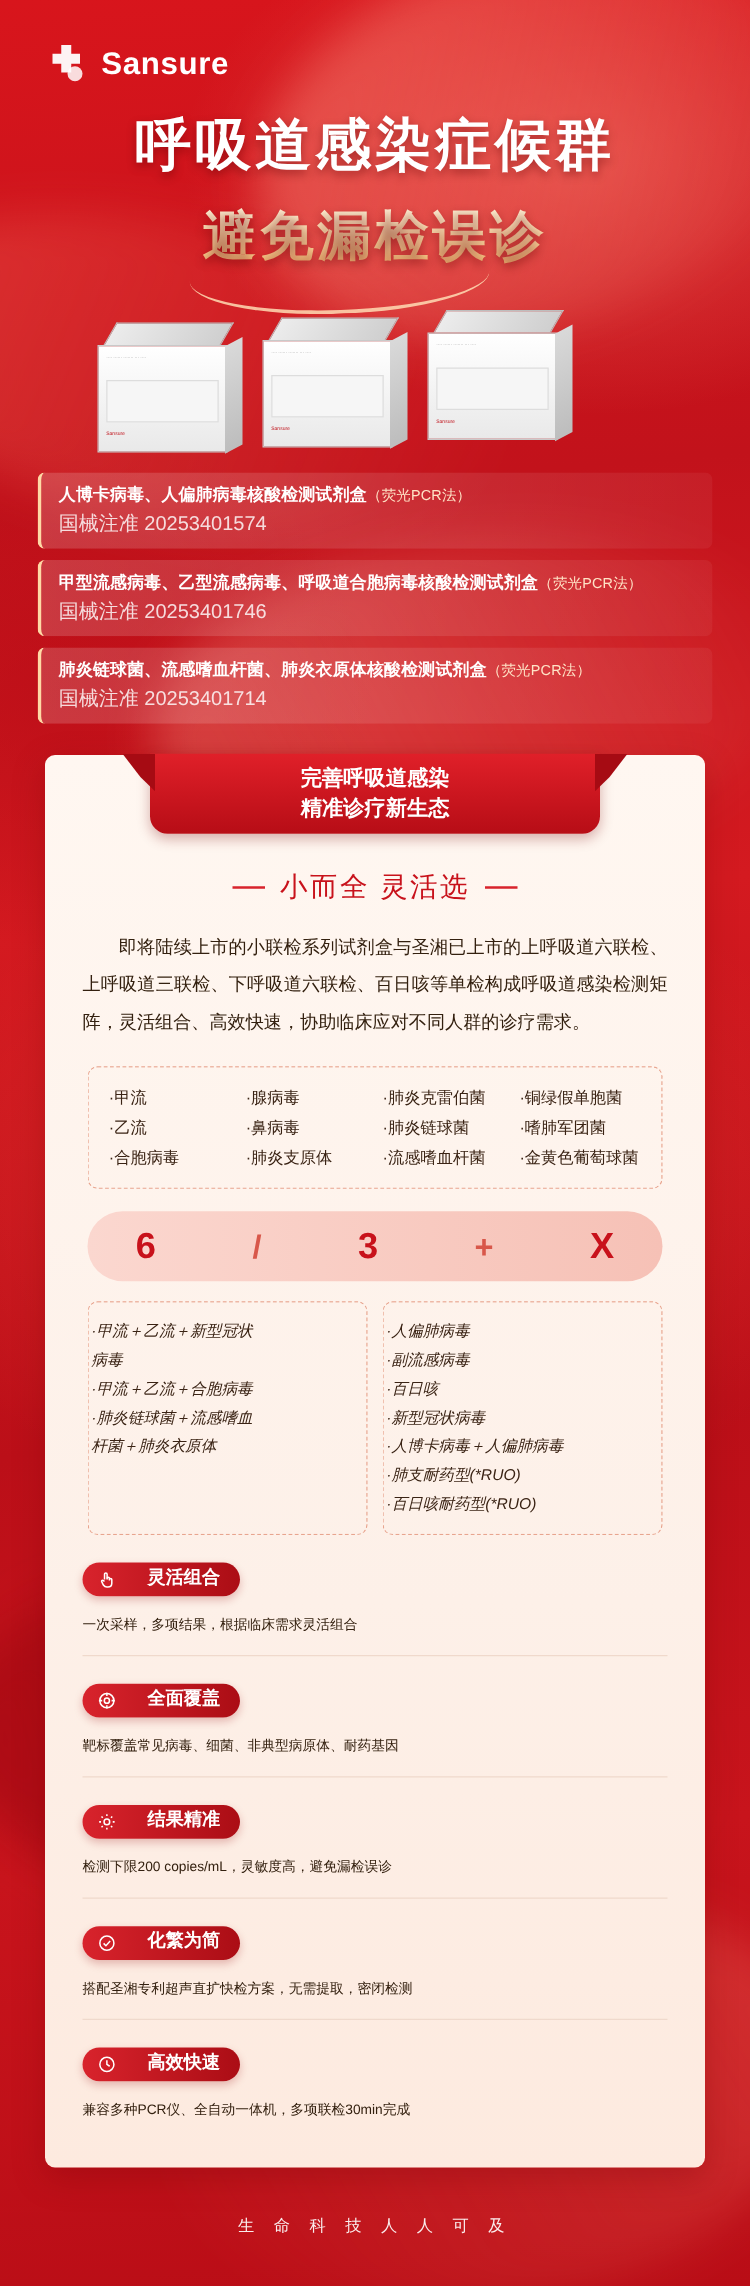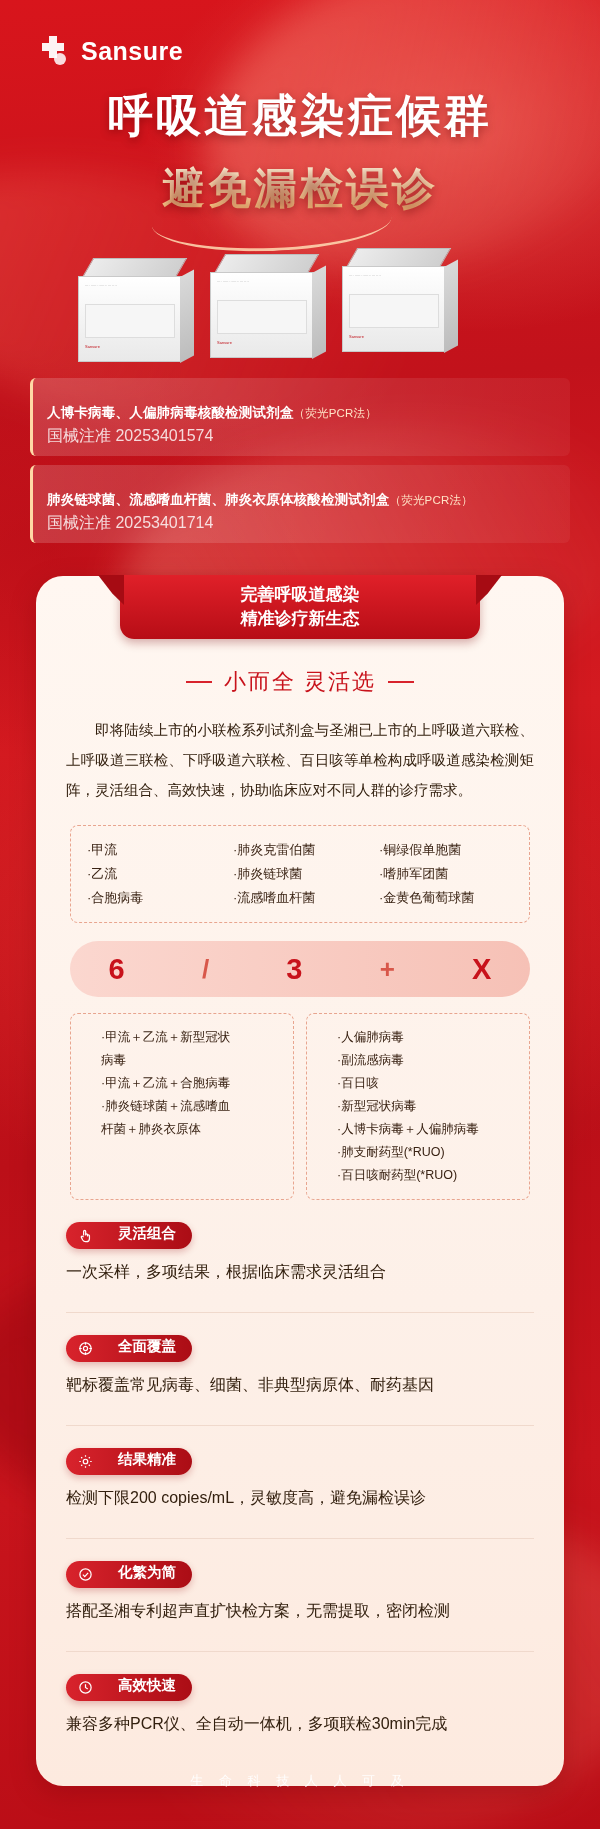--- a/index.html
+++ b/index.html
@@ -92,32 +92,32 @@
     margin-top: 4px; height: 34px; border: 1px solid #ddd; background: #f6f6f6;
   }
   .pbox .bmark { margin-top: 6px; font-size: 4px; color: #c0121a; }
 
   
   .prodlist { position: absolute; left: 30px; top: 378px; width: 540px; }
   .prod {
     background: linear-gradient(90deg, rgba(255,255,255,.17), rgba(255,255,255,.05));
     border-radius: 6px;
     border-left: 3px solid #ffd9a6;
-    padding: 26px 12px 9px 14px;
+    padding: 9px 12px 9px 14px;
     margin-bottom: 9px;
   }
   .prod .pname { color: #fff; font-size: 13.5px; font-weight: bold; letter-spacing: .2px; }
   .prod .pname .method { font-weight: normal; font-size: 11.5px; color: #ffe3c6; }
   .prod .pcode { color: rgba(255,255,255,.82); font-size: 16px; margin-top: 4px; }
 
   
   .card {
-    position: absolute; left: 36px; top: 576px; width: 528px;
+    position: absolute; left: 36px; top: 604px; width: 528px;
     background: linear-gradient(180deg,#fff7f1 0%, #fdf0e8 60%, #fdeadf 100%);
-    border-radius: 27px;
+    border-radius: 8px;
     box-shadow: 0 8px 26px rgba(110,0,6,.28);
     padding-bottom: 22px;
   }
   .ribbon {
     position: relative; width: 360px; margin: -1px auto 0; height: 64px;
     background: linear-gradient(180deg,#e02029,#b70d16);
     border-radius: 0 0 14px 14px;
     display: flex; flex-direction: column; align-items: center; justify-content: center;
     color: #fff; font-size: 17px; font-weight: bold; line-height: 24px;
     box-shadow: 0 4px 10px rgba(120,0,6,.3);
@@ -153,38 +153,38 @@
     margin: 18px 34px 0; height: 56px;
     background: linear-gradient(90deg,#fbd7cf,#f6c1b6);
     border-radius: 28px;
     display: flex; align-items: center; justify-content: space-around;
     color: #c8121b; font-size: 29px; font-weight: bold;
   }
   .formula .op { color: #d8574a; font-size: 26px; }
 
   .twocol { margin: 16px 34px 0; display: flex; gap: 12px; }
   .twocol .col {
-    flex: 1; border: 1px dashed #e8a58f; border-radius: 8px; padding: 12px 10px 12px 30px;
+    flex: 1; border: 1px dashed #e8a58f; border-radius: 8px; padding: 12px 10px 12px 2px; font-style: italic;
   }
   .twocol .col div { color: #3a2314; font-size: 12.5px; line-height: 23px; }
 
   
   .feat { margin: 22px 30px 0; }
   .feat:first-of-type { margin-top: 26px; }
   .feat .pill {
     display: inline-flex; align-items: flex-end; gap: 25px;
     background: linear-gradient(90deg,#d8232c,#ab0d15);
     color: #fff; font-size: 14.5px; font-weight: bold;
     border-radius: 16px; padding: 2px 16px 6px 12px;
     box-shadow: 0 3px 7px rgba(150,10,16,.25);
   }
   .feat .pill svg { display: block; }
   .feat .ftext {
-    margin-top: 11px; color: #33200f; font-size: 16px; line-height: 24px;
-    border-bottom: 1px solid #f0d9cc; padding-bottom: 28px;
+    margin-top: 11px; color: #33200f; font-size: 11px; line-height: 24px;
+    border-bottom: 1px solid #f0d9cc; padding-bottom: 12px;
   }
   .feat:last-of-type .ftext { border-bottom: none; }
 
   .footer {
     position: absolute; left: 0; top: 1772px; width: 600px; text-align: center;
     color: rgba(255,255,255,.92); font-size: 13px; letter-spacing: 6px;
   }
 </style>
 </head>
 <body>
@@ -241,20 +241,24 @@
       </div>
     </div>
   </div>
 
   <div class="prodlist">
     <div class="prod">
       <div class="pname"><span>人博卡病毒、人偏肺病毒核酸检测试剂盒</span><span class="method">（荧光PCR法）</span></div>
       <div class="pcode">国械注准 20253401574</div>
     </div>
     <div class="prod">
+      <div class="pname"><span>甲型流感病毒、乙型流感病毒、呼吸道合胞病毒核酸检测试剂盒</span><span class="method">（荧光PCR法）</span></div>
+      <div class="pcode">国械注准 20253401746</div>
+    </div>
+    <div class="prod">
       <div class="pname"><span>肺炎链球菌、流感嗜血杆菌、肺炎衣原体核酸检测试剂盒</span><span class="method">（荧光PCR法）</span></div>
       <div class="pcode">国械注准 20253401714</div>
     </div>
   </div>
 
   <div class="card">
     <div class="ribbon">
       <span>完善呼吸道感染</span>
       <span>精准诊疗新生态</span>
     </div>
@@ -265,20 +269,25 @@
       <span class="line"></span>
     </div>
 
     <p class="para">即将陆续上市的小联检系列试剂盒与圣湘已上市的上呼吸道六联检、上呼吸道三联检、下呼吸道六联检、百日咳等单检构成呼吸道感染检测矩阵，灵活组合、高效快速，协助临床应对不同人群的诊疗需求。</p>
 
     <div class="tagbox">
       <div class="tagcol">
         <div>·甲流</div>
         <div>·乙流</div>
         <div>·合胞病毒</div>
+      </div>
+      <div class="tagcol">
+        <div>·腺病毒</div>
+        <div>·鼻病毒</div>
+        <div>·肺炎支原体</div>
       </div>
       <div class="tagcol">
         <div>·肺炎克雷伯菌</div>
         <div>·肺炎链球菌</div>
         <div>·流感嗜血杆菌</div>
       </div>
       <div class="tagcol">
         <div>·铜绿假单胞菌</div>
         <div>·嗜肺军团菌</div>
         <div>·金黄色葡萄球菌</div>

